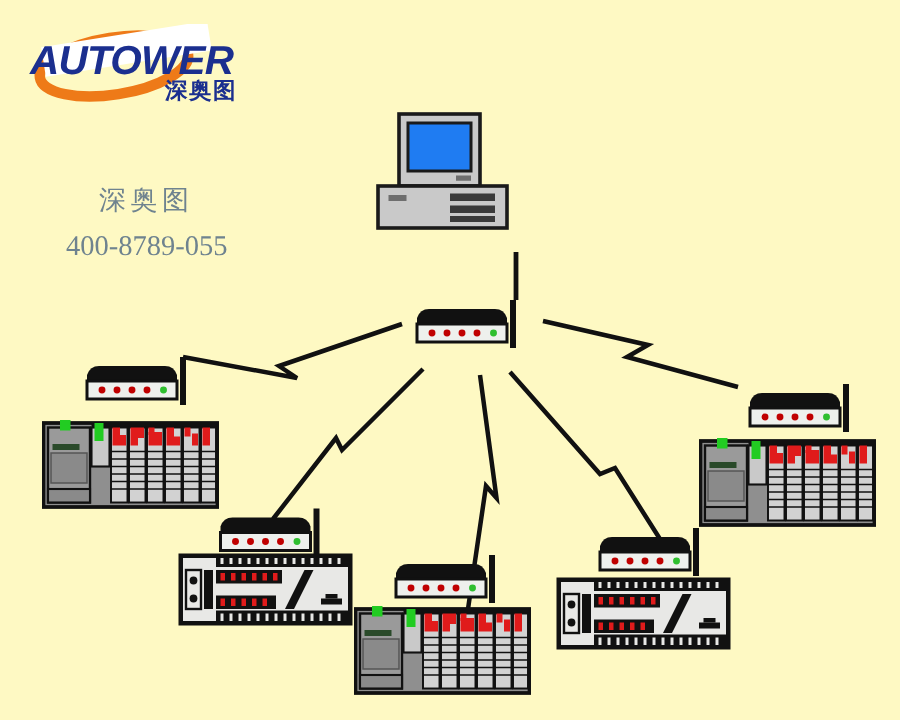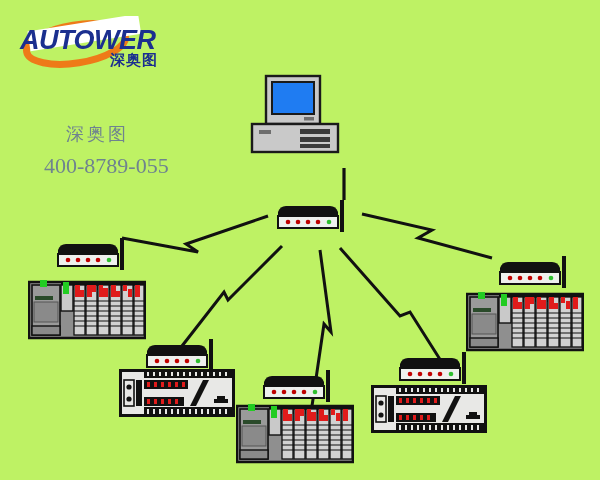--- a/index.html
+++ b/index.html
@@ -1,30 +1,30 @@
 <!DOCTYPE html>
 <html><head>
 <meta charset="utf-8">
 <title>SCADA Wireless Network Diagram</title>
 <style>
   html,body{margin:0;padding:0;background:#ffffff;}
   body{width:600px;height:480px;position:relative;overflow:hidden;
        font-family:"Liberation Sans","DejaVu Sans",sans-serif;}
-  #stage{position:absolute;left:0;top:0;width:600px;height:480px;background:#bef264;}
+  #stage{position:absolute;left:0;top:0;width:600px;height:480px;background:#fef9c3;}
 
   
   #brand{position:absolute;left:0;top:0;width:240px;height:190px;}
   .logo-wrap{position:absolute;left:14px;top:16px;width:160px;height:54px;}
   .logo-svg{position:absolute;left:0;top:0;}
   .scada-title{position:absolute;left:42px;top:78px;font-family:"Liberation Sans","DejaVu Sans",sans-serif;
      font-weight:bold;font-size:38px;letter-spacing:1px;color:#121212;line-height:1;}
   .brand-cn{position:absolute;left:66px;top:125px;font-family:"DejaVu Sans",sans-serif;
      font-size:18px;color:#6f838f;letter-spacing:3px;line-height:1;}
   .brand-tel{position:absolute;left:44px;top:155px;font-family:"Liberation Serif","DejaVu Serif",serif;
-     font-size:22px;color:#6f838f;letter-spacing:0px;line-height:1;}
+     font-size:19px;color:#6f838f;letter-spacing:0px;line-height:1;}
 
   
   #links{position:absolute;left:0;top:0;width:600px;height:480px;}
 
   
   .node{position:absolute;}
 
   
   .computer{width:96px;height:96px;}
 

